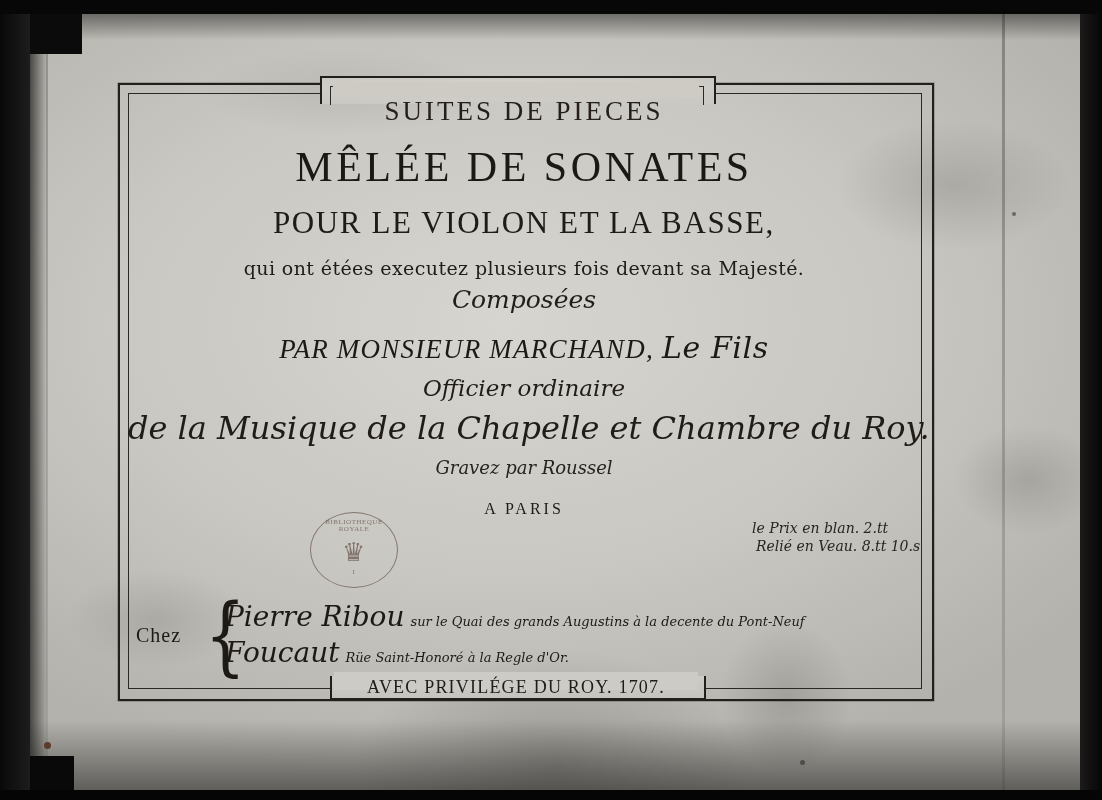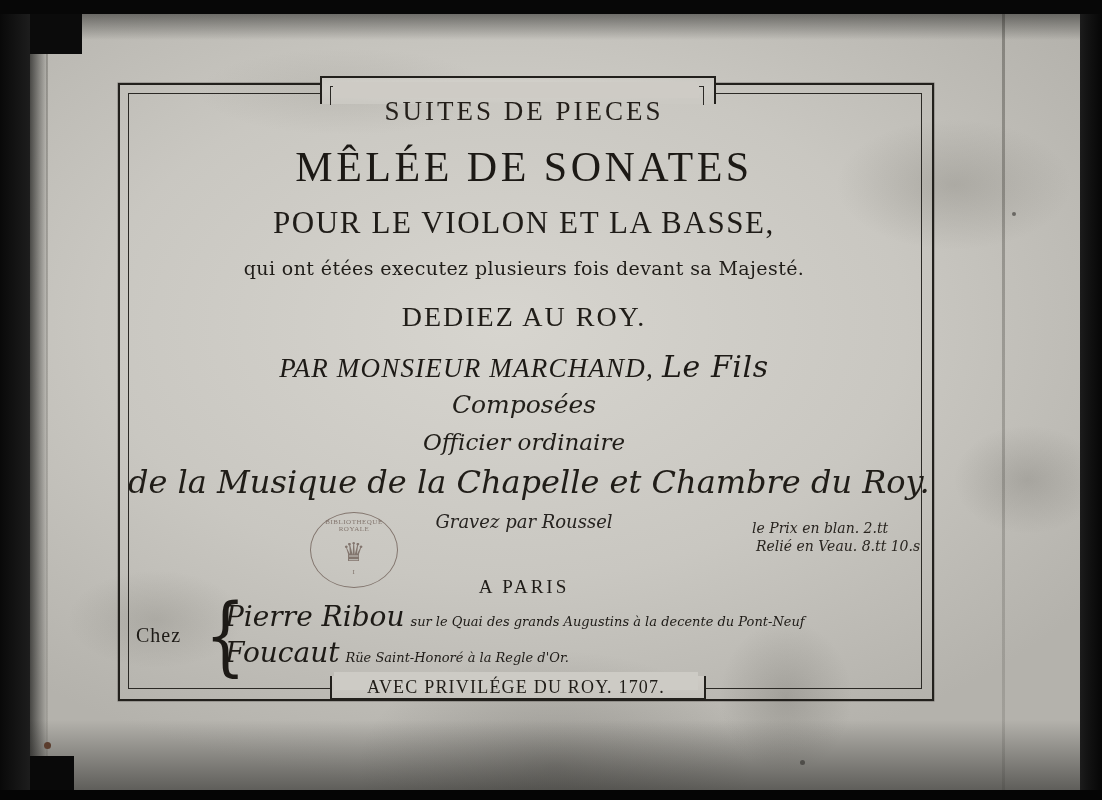--- a/index.html
+++ b/index.html
@@ -288,23 +288,23 @@
   }
   .l-gravez {
     font-family: "DejaVu Serif", serif;
     font-style: italic;
     font-size: 18px;
     margin-top: 10px;
     color: #262320;
   }
   .l-aparis {
     font-family: "Liberation Serif", serif;
-    font-size: 19px;
+    font-size: 16px;
     letter-spacing: 3px;
-    margin-top: 44px;
+    margin-top: 22px;
     color: #1f1c18;
   }
 
   
   .price-note {
     position: absolute;
     left: 752px;
     top: 519px;
     width: 170px;
     font-family: "DejaVu Serif", serif;
@@ -438,25 +438,24 @@
   <div class="frame-top-break-inner"></div>
   <div class="frame-break-mask"></div>
   <div class="frame-bottom-break"></div>
   <div class="frame-bottom-break-mask"></div>
 
   <div class="title-block ink">
     <span class="line l-suites">SUITES DE PIECES</span>
     <span class="line l-melee">MÊLÉE DE SONATES</span>
     <span class="line l-pour">POUR LE VIOLON ET LA BASSE,</span>
     <span class="line l-qui">qui ont étées executez plusieurs fois devant sa Majesté.</span>
-    <span class="line l-dediez">DEDIEZ AU ROY.</span>
+    <span class="line l-composees">Composées</span>
     <span class="line l-par">
       <span class="roman">PAR MONSIEUR MARCHAND,</span><span class="script">Le Fils</span>
     </span>
-    <span class="line l-composees">Composées</span>
     <span class="line l-officier">Officier ordinaire</span>
     <span class="line l-musique">de la Musique de la Chapelle et Chambre du Roy.</span>
     <span class="line l-gravez">Gravez par Roussel</span>
     <span class="line l-aparis">A PARIS</span>
   </div>
 
   <div class="price-note">
     <span class="pl">le Prix en blan. 2.tt</span>
     <span class="pl pl2">Relié en Veau. 8.tt 10.s</span>
   </div>

